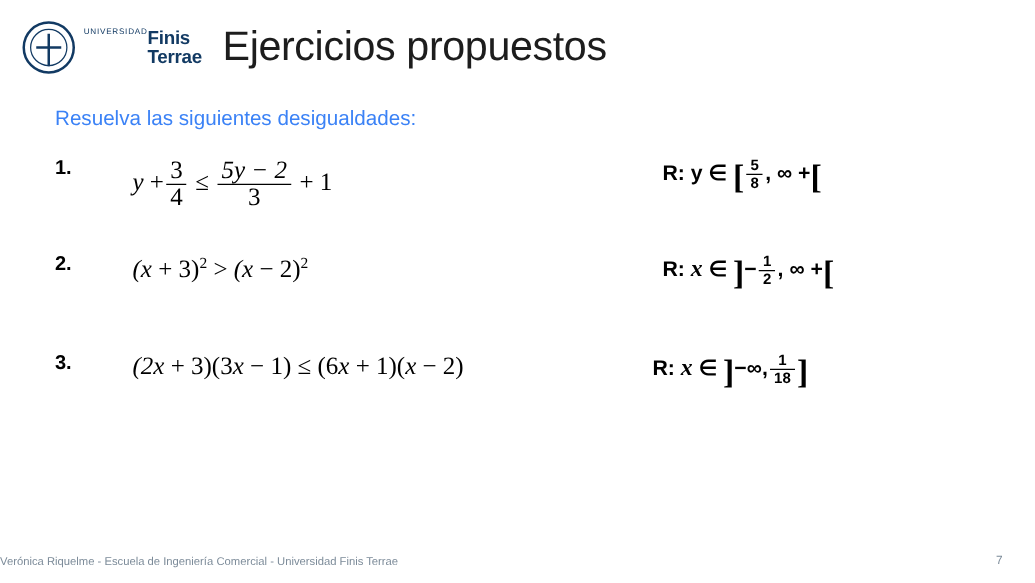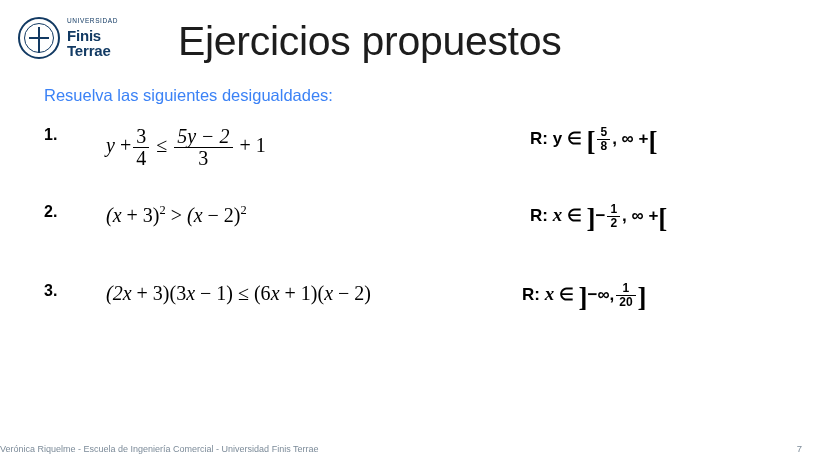--- a/index.html
+++ b/index.html
@@ -60,21 +60,21 @@
     position: absolute;
     top: 50%;
     left: 9px;
     right: 9px;
     height: 2px;
     background: #123a63;
     transform: translateY(-50%);
   }
   .logo-text {
     display: flex;
-    flex-direction: column;
+    flex-direction: row;
     justify-content: center;
     line-height: 1;
   }
   .logo-univ {
     font-size: 6.5px;
     letter-spacing: 0.6px;
     color: #123a63;
     margin-bottom: 3px;
   }
   .logo-name {
@@ -82,21 +82,21 @@
     font-weight: bold;
     color: #123a63;
     letter-spacing: -0.2px;
   }
 
   
   .slide-title {
     position: absolute;
     left: 178px;
     top: 18px;
-    font-size: 41px;
+    font-size: 33px;
     color: #1d1d1d;
     font-weight: normal;
     letter-spacing: -0.3px;
   }
 
   
   .instruction {
     position: absolute;
     left: 44px;
     top: 86px;
@@ -242,18 +242,18 @@
 
 <div class="ex-row" style="top:282px;">
   <span class="num">3.</span>
   <span class="ex-expr">
     (2x<span class="op">&nbsp;+&nbsp;3)(3</span>x<span class="op">&nbsp;−&nbsp;1)&nbsp;≤&nbsp;(6</span>x<span class="op">&nbsp;+&nbsp;1)(</span>x<span class="op">&nbsp;−&nbsp;2)</span>
   </span>
   <span class="ex-ans" style="left:478px;">
     <span>R:</span>
     <span class="var">x</span>
     <span>∈</span>
-    <span class="bracket">]</span><span class="inf">−∞</span><span>,</span><span class="frac small-frac"><span class="top">1</span><span class="bot">20</span></span><span class="bracket">]</span>
+    <span class="bracket">]</span><span class="inf">−∞</span><span>,</span><span class="frac small-frac"><span class="top">1</span><span class="bot">18</span></span><span class="bracket">]</span>
   </span>
 </div>
 
 <div class="footer">Verónica Riquelme - Escuela de Ingeniería Comercial - Universidad Finis Terrae</div>
 <div class="page-num">7</div>
 
 </body></html>

